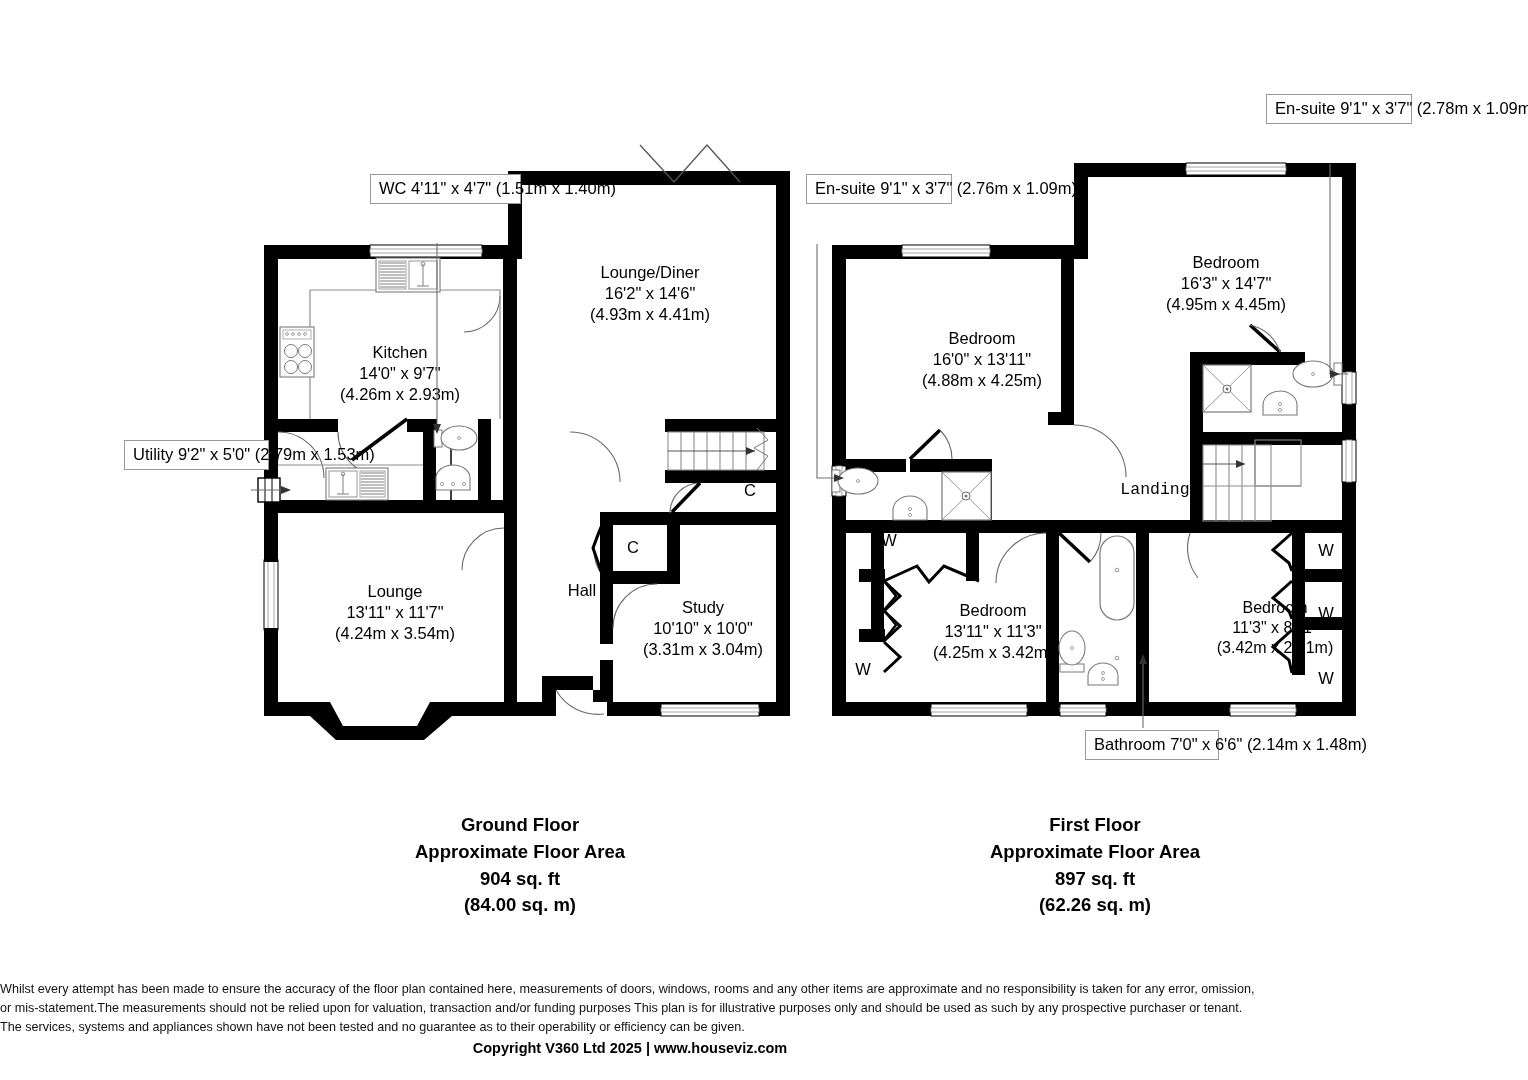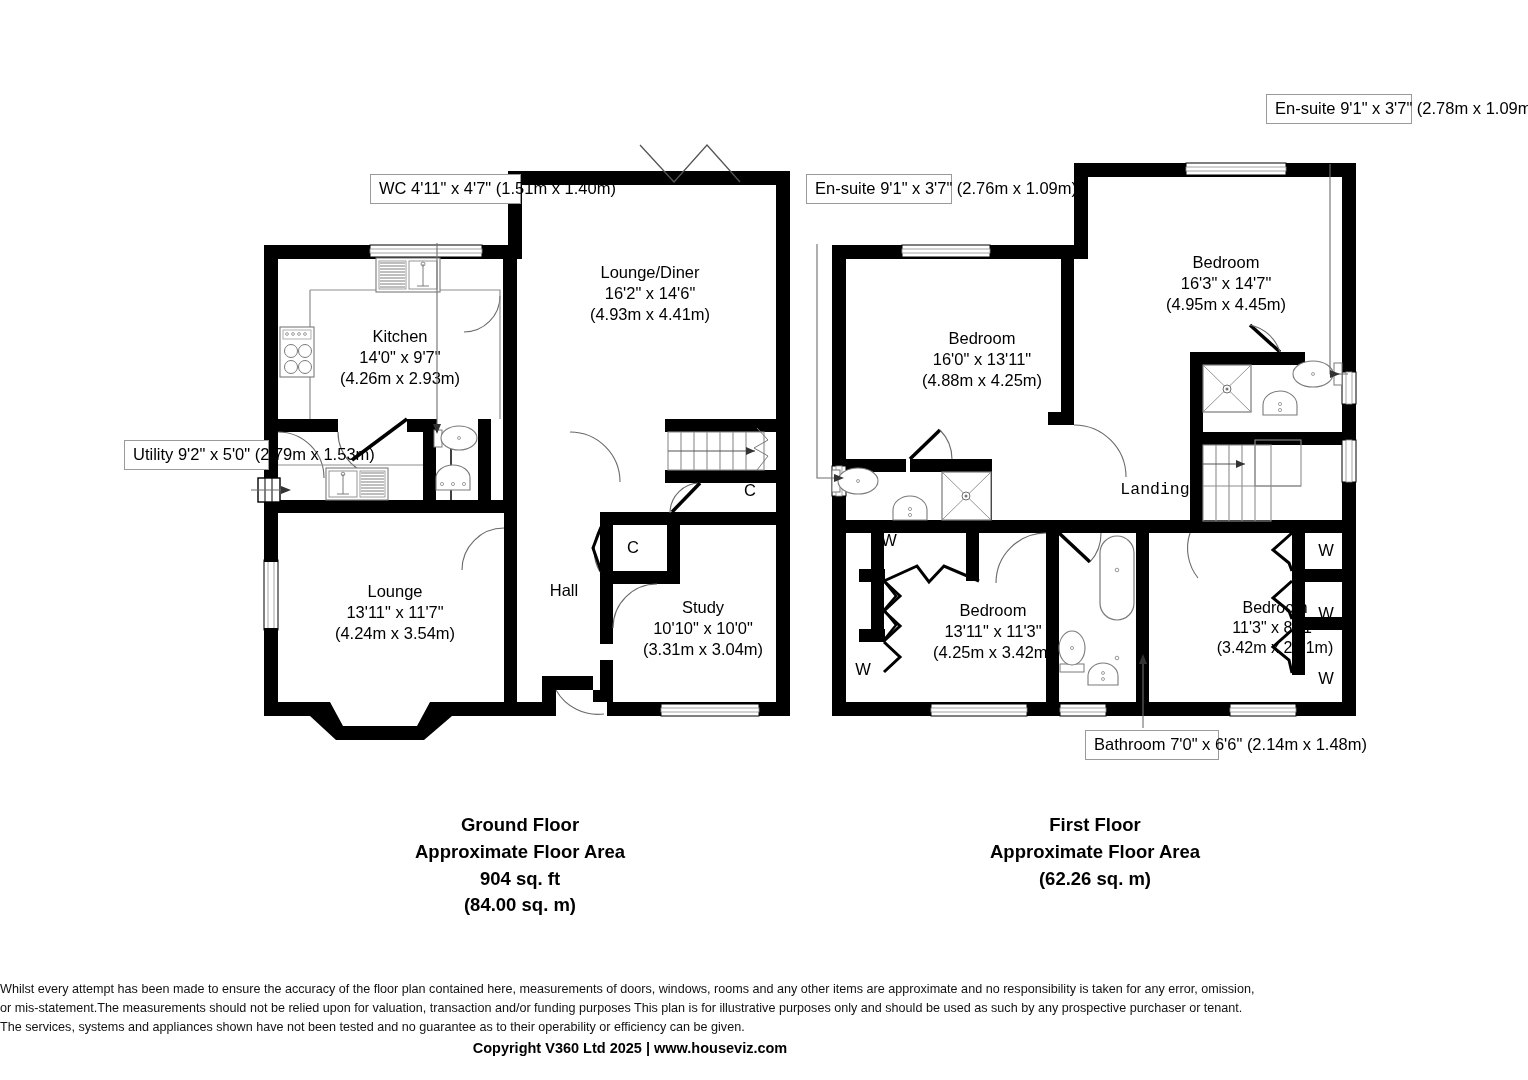--- a/index.html
+++ b/index.html
@@ -403,21 +403,21 @@
     </g>
   </g>
 </svg>
 
 <div class="boxlbl" style="left:370px;top:174px;width:133px;">
   <span class="nm">WC</span>
   <span class="ft">4'11" x 4'7"</span>
   <span class="m">(1.51m x 1.40m)</span>
 </div>
 
-<div class="lbl" style="left:330px;top:326px;width:140px;">
+<div class="lbl" style="left:330px;top:342px;width:140px;">
   <span class="nm">Kitchen</span>
   <span class="ft">14'0" x 9'7"</span>
   <span class="m">(4.26m x 2.93m)</span>
 </div>
 
 <div class="lbl" style="left:570px;top:262px;width:160px;">
   <span class="nm">Lounge/Diner</span>
   <span class="ft">16'2" x 14'6"</span>
   <span class="m">(4.93m x 4.41m)</span>
 </div>
@@ -427,21 +427,21 @@
   <span class="ft">9'2" x 5'0"</span>
   <span class="m">(2.79m x 1.53m)</span>
 </div>
 
 <div class="lbl" style="left:310px;top:581px;width:170px;">
   <span class="nm">Lounge</span>
   <span class="ft">13'11" x 11'7"</span>
   <span class="m">(4.24m x 3.54m)</span>
 </div>
 
-<div class="lbl" style="left:519px;top:580px;width:90px;text-align:center;">
+<div class="lbl" style="left:537px;top:580px;width:90px;text-align:center;">
   <span class="nm">Hall</span>
 </div>
 
 <div class="lbl" style="left:620px;top:597px;width:166px;">
   <span class="nm">Study</span>
   <span class="ft">10'10" x 10'0"</span>
   <span class="m">(3.31m x 3.04m)</span>
 </div>
 
 <div class="cl" style="left:735px;top:481px;width:30px;">
@@ -529,19 +529,20 @@
 <div class="area" style="left:355px;top:812px;width:330px;">
   <div>Ground Floor</div>
   <div>Approximate Floor Area</div>
   <div>904 sq. ft</div>
   <div>(84.00 sq. m)</div>
 </div>
 
 <div class="area" style="left:955px;top:812px;width:280px;">
   <div>First Floor</div>
   <div>Approximate Floor Area</div>
+  <div>897 sq. ft</div>
   <div>(62.26 sq. m)</div>
 </div>
 
 <div class="disc" style="left:0;top:980px;width:1528px;">Whilst every attempt has been made to ensure the accuracy of the floor plan contained here, measurements of doors, windows, rooms and any other items are approximate and no responsibility is taken for any error, omission,</div>
 <div class="disc" style="left:0;top:999px;width:1528px;">or mis-statement.The measurements should not be relied upon for valuation, transaction and/or funding purposes This plan is for illustrative purposes only and should be used as such by any prospective purchaser or tenant.</div>
 <div class="disc" style="left:0;top:1018px;width:1528px;">The services, systems and appliances shown have not been tested and no guarantee as to their operability or efficiency can be given.</div>
 <div class="copy" style="left:0;top:1040px;">Copyright V360 Ltd 2025 | www.houseviz.com</div>
 
 </body></html>

